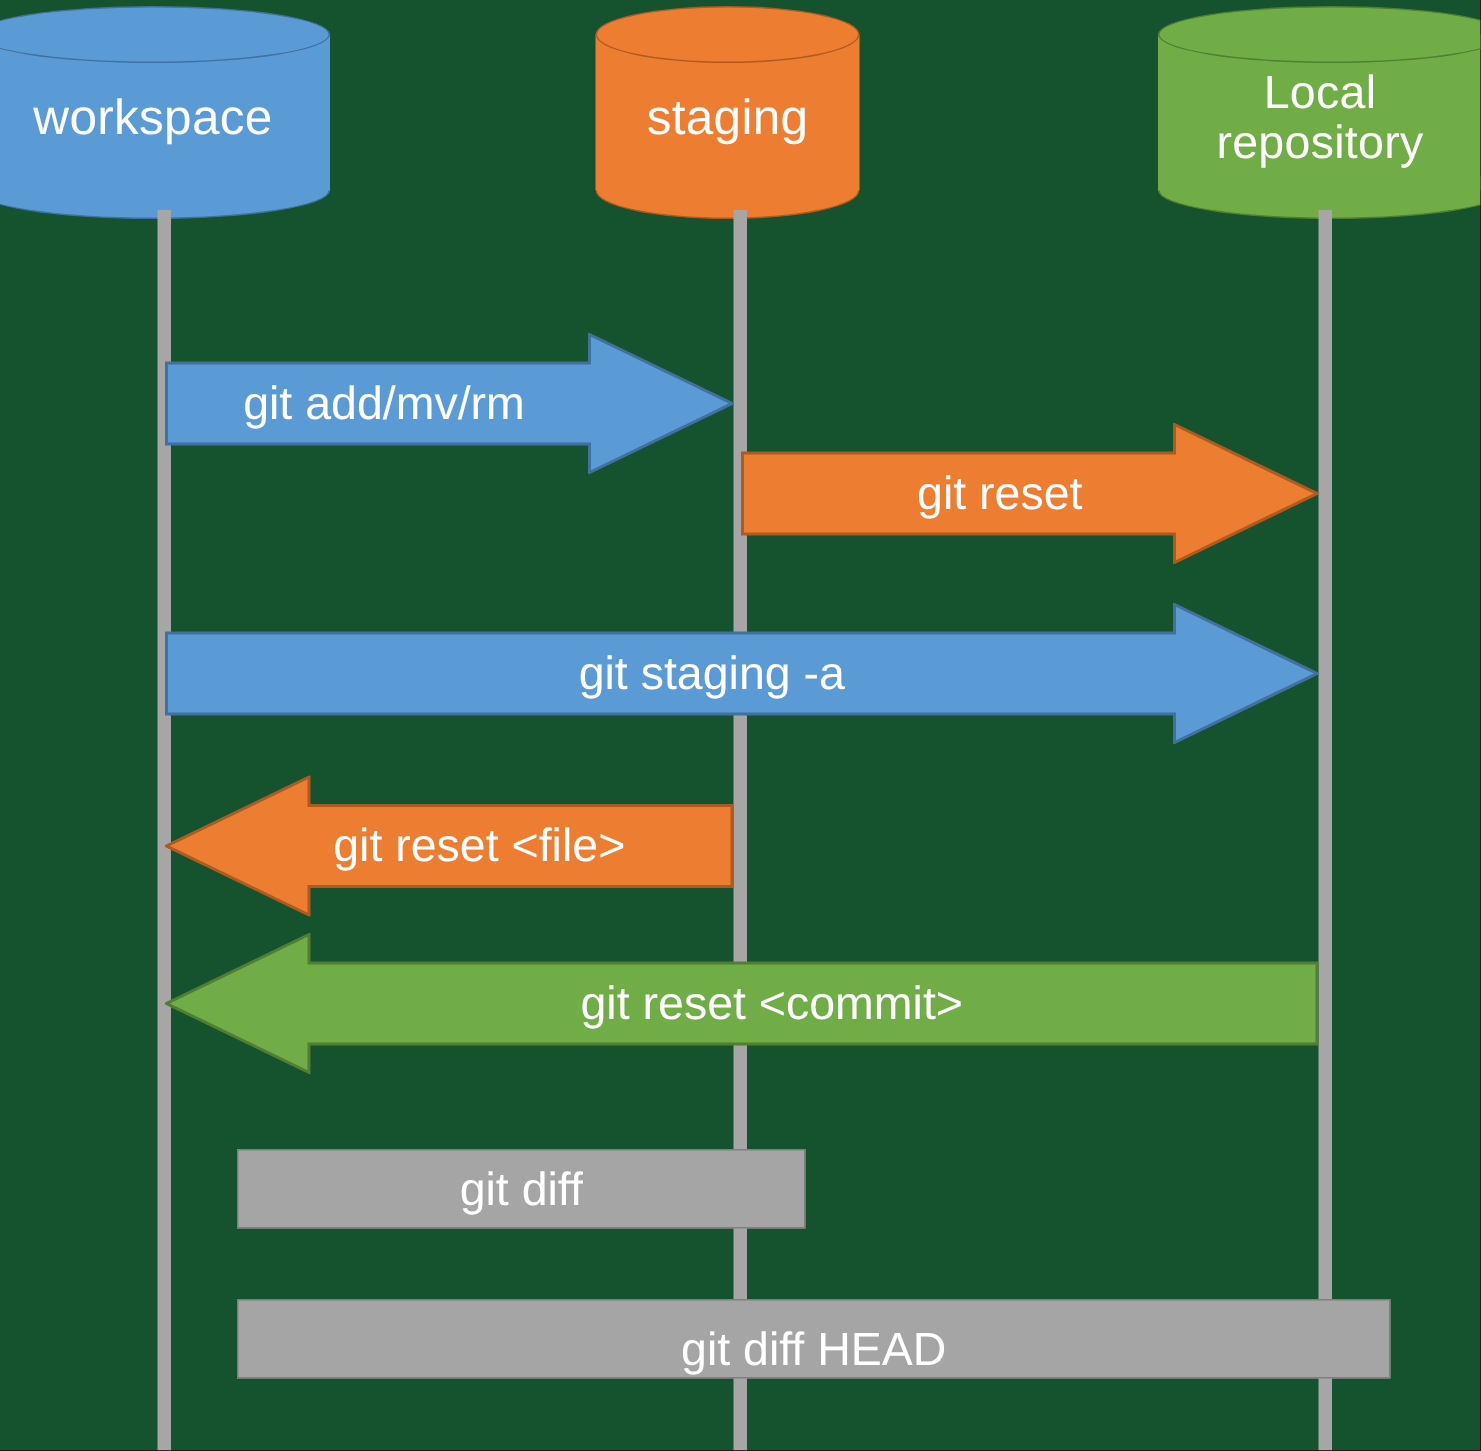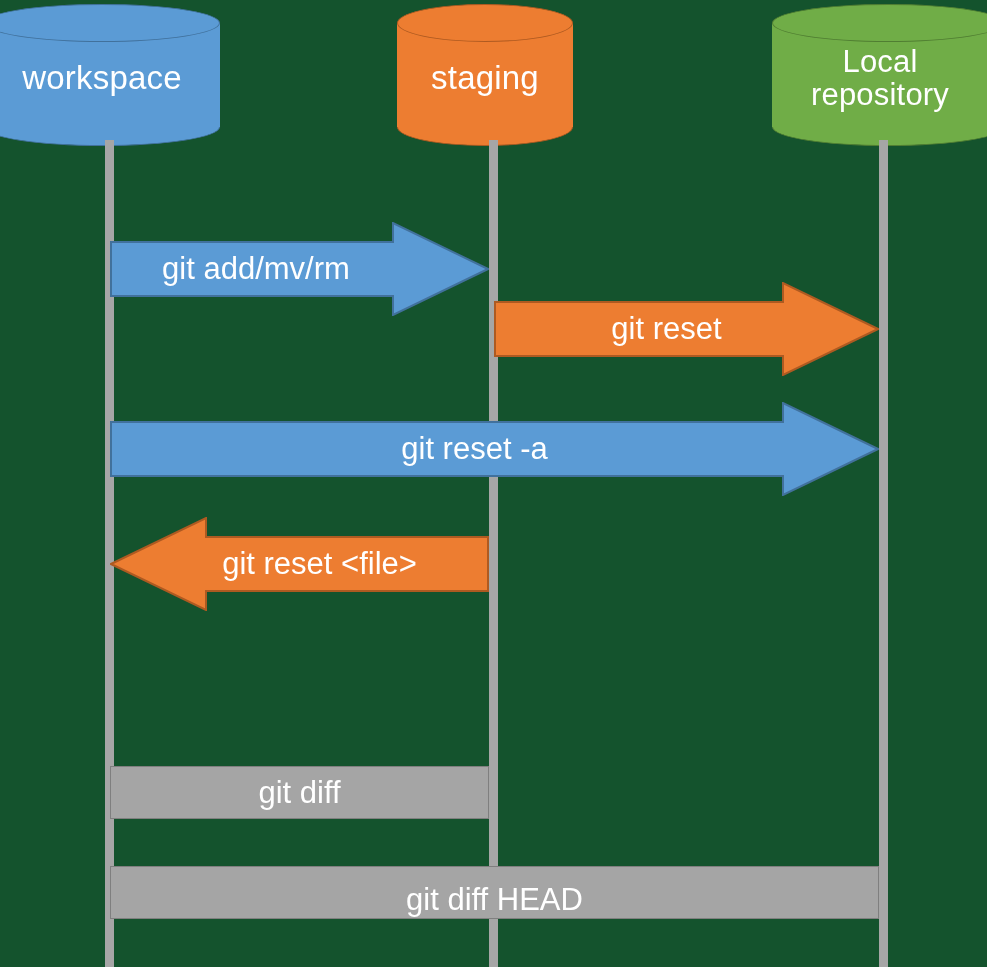--- a/index.html
+++ b/index.html
@@ -131,20 +131,21 @@
     background: #a5a5a5;
     border: 1px solid #7f7f7f;
     box-sizing: border-box;
     display: flex;
     align-items: center;
     justify-content: center;
     color: #ffffff;
     font-size: 31px;
     white-space: nowrap;
     z-index: 3;
+    margin-left: 48px;
   }
   #bar-diff     { left: 110px; top: 766px; width: 379px; height: 53px; }
   #bar-diffhead { left: 110px; top: 866px; width: 769px; height: 53px; align-items: flex-end; }
 </style>
 </head>
 <body>
 
 <div id="stage">
 
   <div class="lifeline" id="lifeline-workspace"></div>
@@ -189,30 +190,36 @@
     <svg width="385" height="94" viewBox="0 0 385 94" preserveAspectRatio="none">
       <polygon points="1,20 289,20 289,1 384,47 289,93 289,74 1,74" fill="#ed7d31" stroke="#ae5a21" stroke-width="2" stroke-linejoin="miter"></polygon>
     </svg>
     <div class="atext">git reset</div>
   </div>
 
   <div class="arrow rt" id="arrow-commit-a" style="left:110px; top:402px; width:769px; height:94px;">
     <svg width="769" height="94" viewBox="0 0 769 94" preserveAspectRatio="none">
       <polygon points="1,20 673,20 673,1 768,47 673,93 673,74 1,74" fill="#5b9bd5" stroke="#41719c" stroke-width="2" stroke-linejoin="miter"></polygon>
     </svg>
-    <div class="atext">git reset -a</div>
+    <div class="atext">git staging -a</div>
   </div>
 
   <div class="arrow lt" id="arrow-reset-file" style="left:110px; top:517px; width:379px; height:94px;">
     <svg width="379" height="94" viewBox="0 0 379 94" preserveAspectRatio="none">
       <polygon points="378,20 96,20 96,1 1,47 96,93 96,74 378,74" fill="#ed7d31" stroke="#ae5a21" stroke-width="2" stroke-linejoin="miter"></polygon>
     </svg>
     <div class="atext">git reset &lt;file&gt;</div>
   </div>
 
+  <div class="arrow lt" id="arrow-reset-commit" style="left:110px; top:622px; width:769px; height:94px;">
+    <svg width="769" height="94" viewBox="0 0 769 94" preserveAspectRatio="none">
+      <polygon points="768,20 96,20 96,1 1,47 96,93 96,74 768,74" fill="#70ad47" stroke="#507e32" stroke-width="2" stroke-linejoin="miter"></polygon>
+    </svg>
+    <div class="atext">git reset &lt;commit&gt;</div>
+  </div>
 
   <div class="gbar" id="bar-diff">
     <span>git diff</span>
   </div>
 
   <div class="gbar" id="bar-diffhead">
     <span>git diff HEAD</span>
   </div>
 
 </div>

